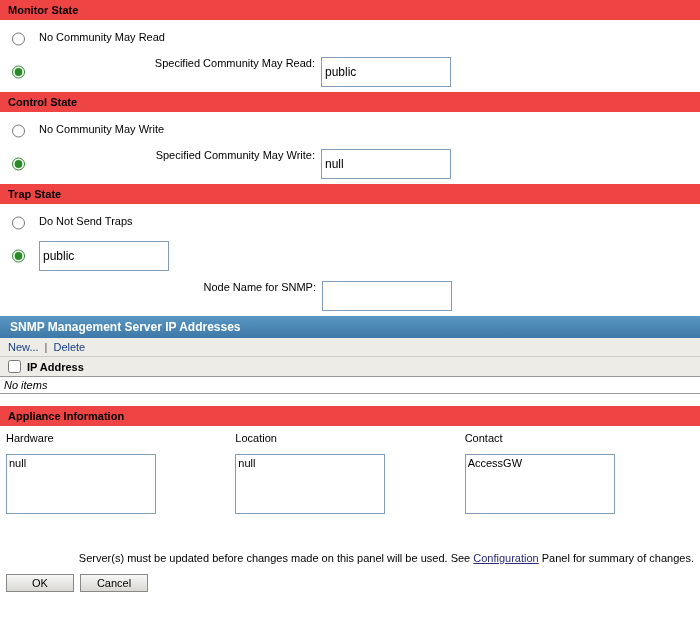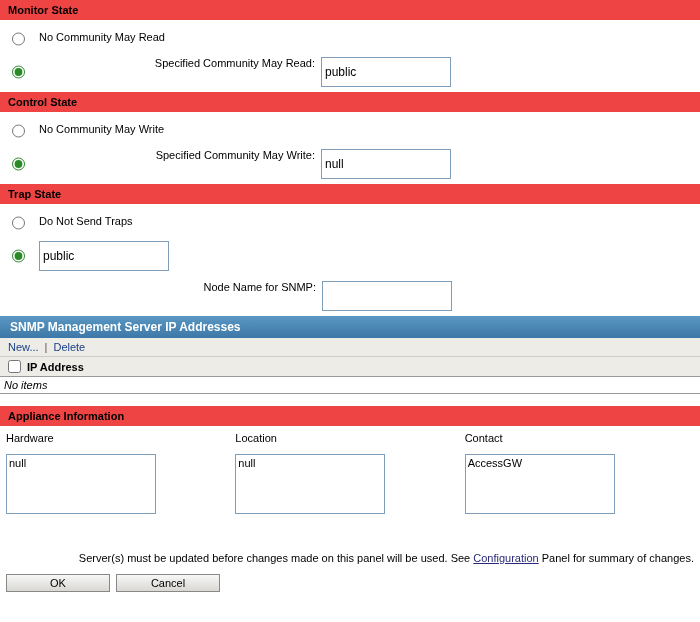--- a/index.html
+++ b/index.html
@@ -115,21 +115,21 @@
   }
   .button-row {
     display: flex;
     gap: 6px;
     padding: 8px 6px 12px 6px;
   }
   .btn {
     background: linear-gradient(#f7f7f7, #d9d8d3);
     border: 1px solid #888;
     padding: 2px 0;
-    width: 104px;
+    width: 68px;
     text-align: center;
     font-family: inherit;
     font-size: 11px;
     cursor: pointer;
   }
   .gap { height: 6px; }
 </style>
 </head>
 <body>
 

